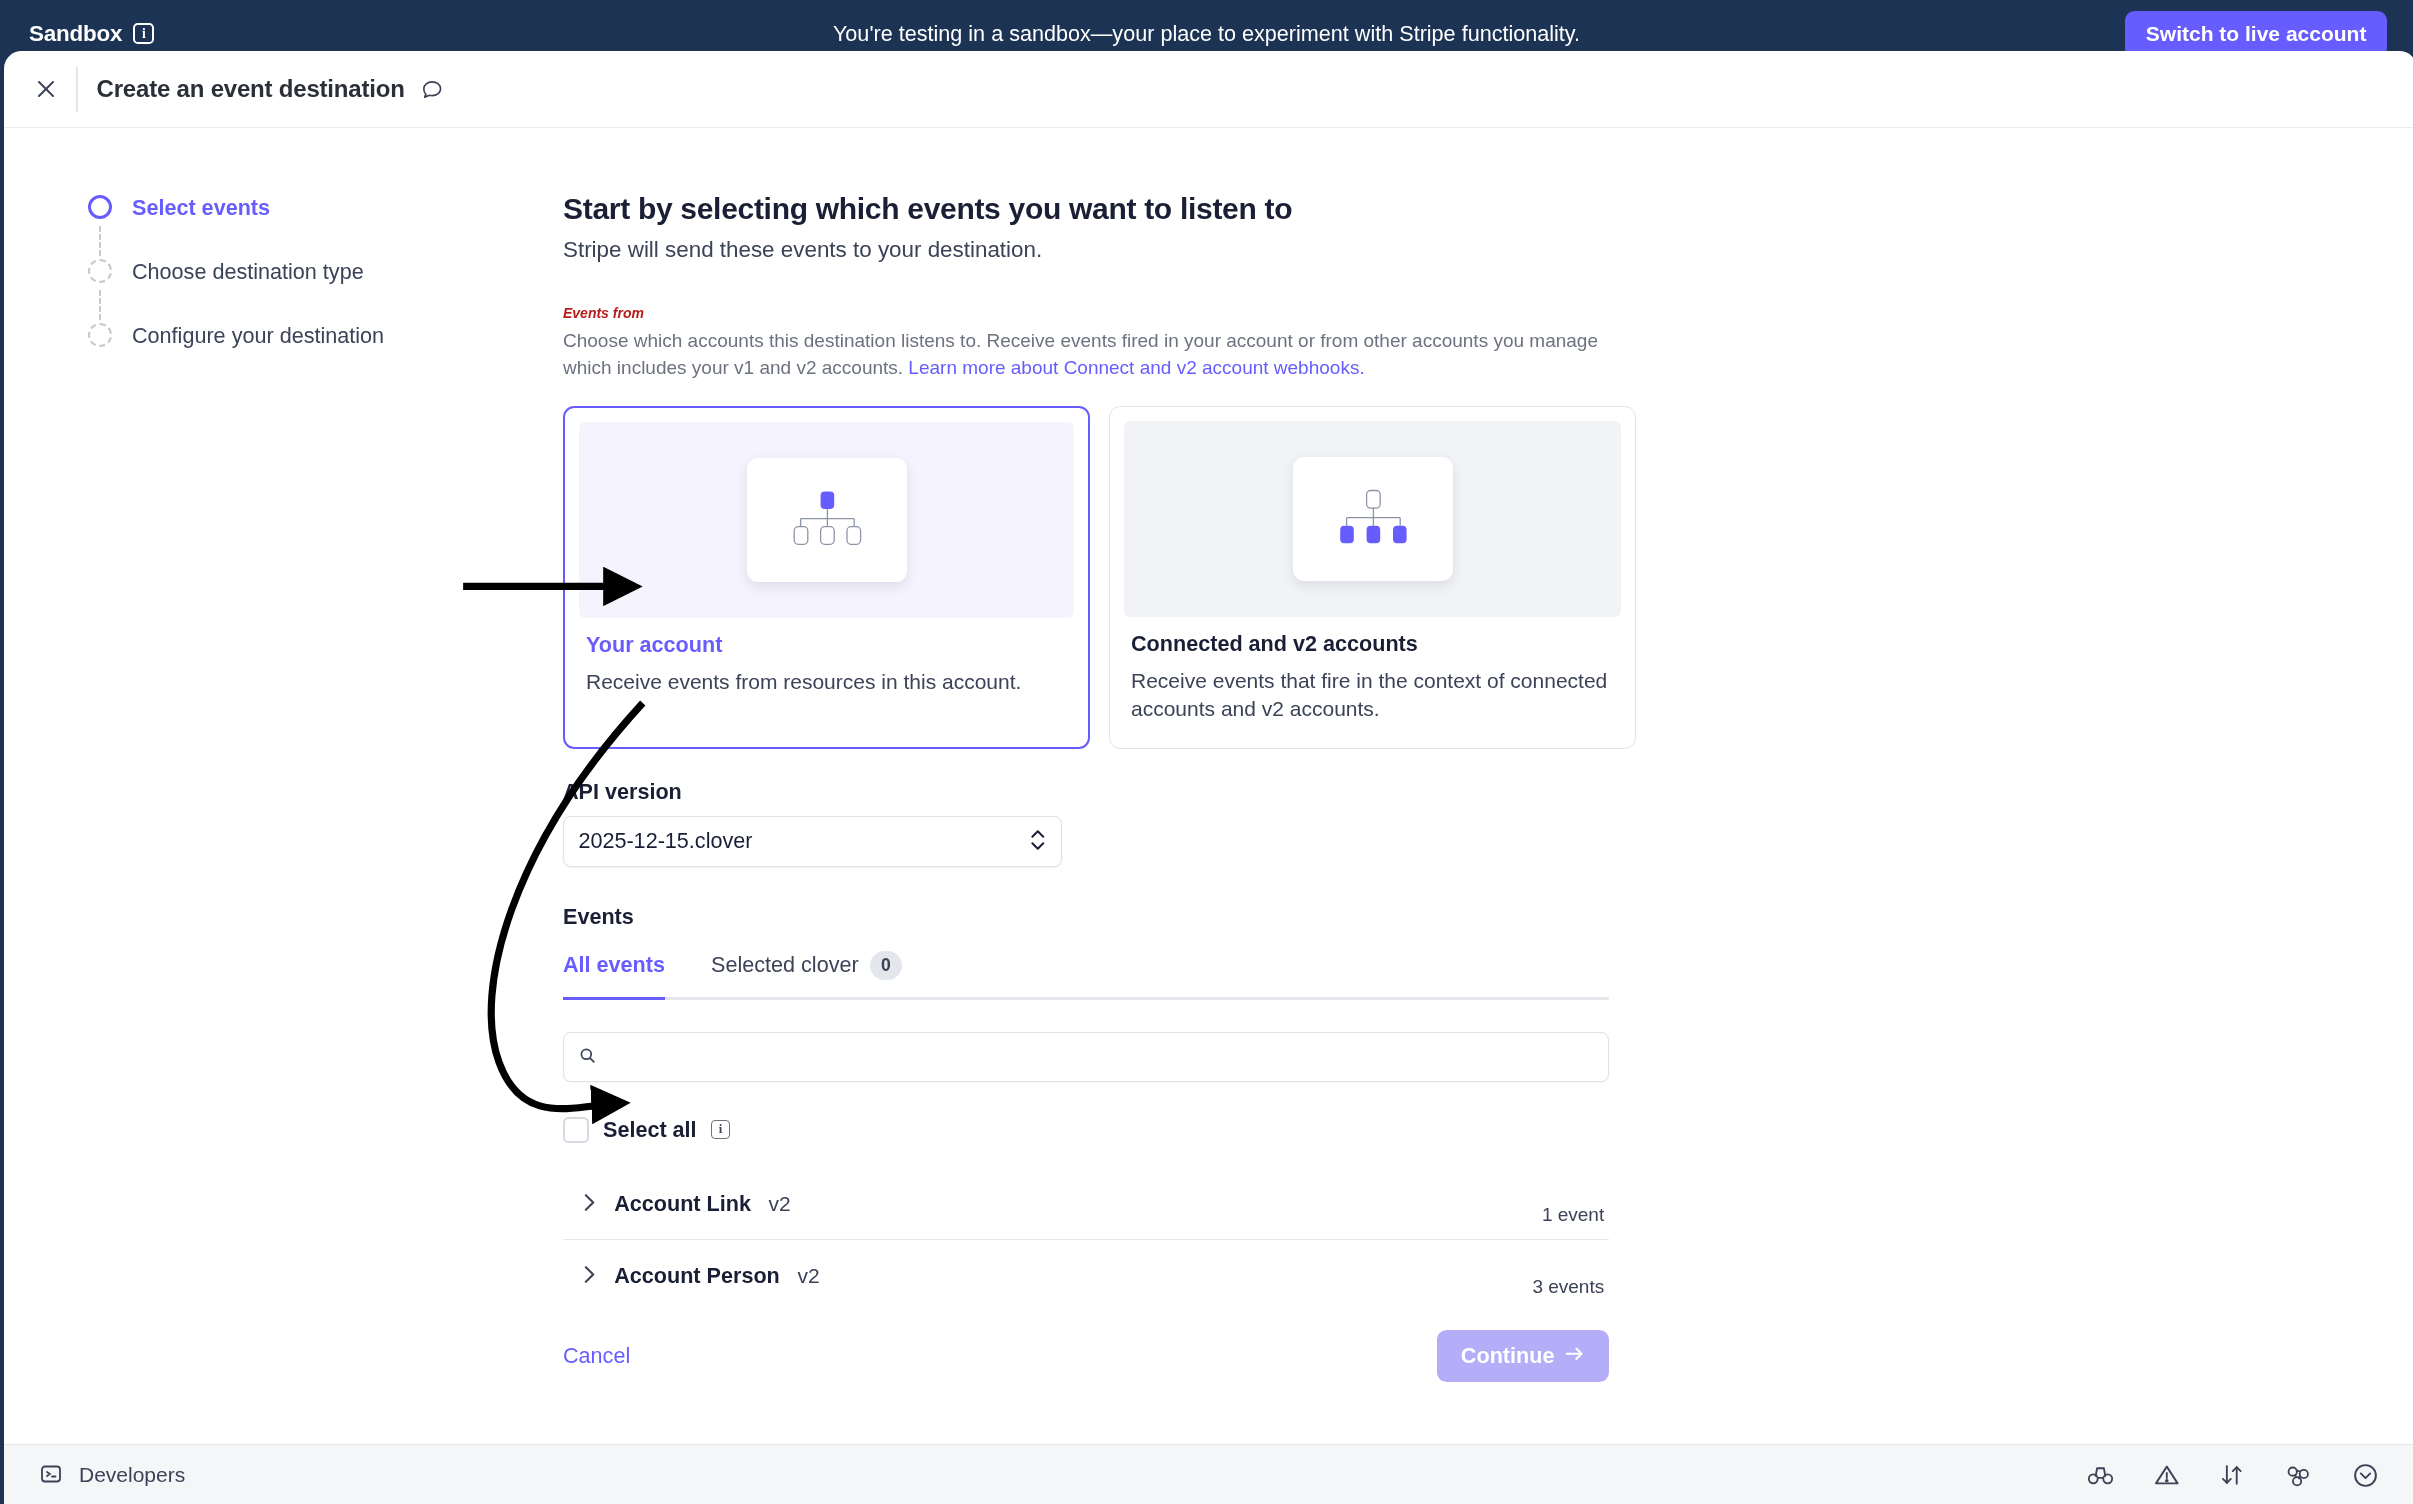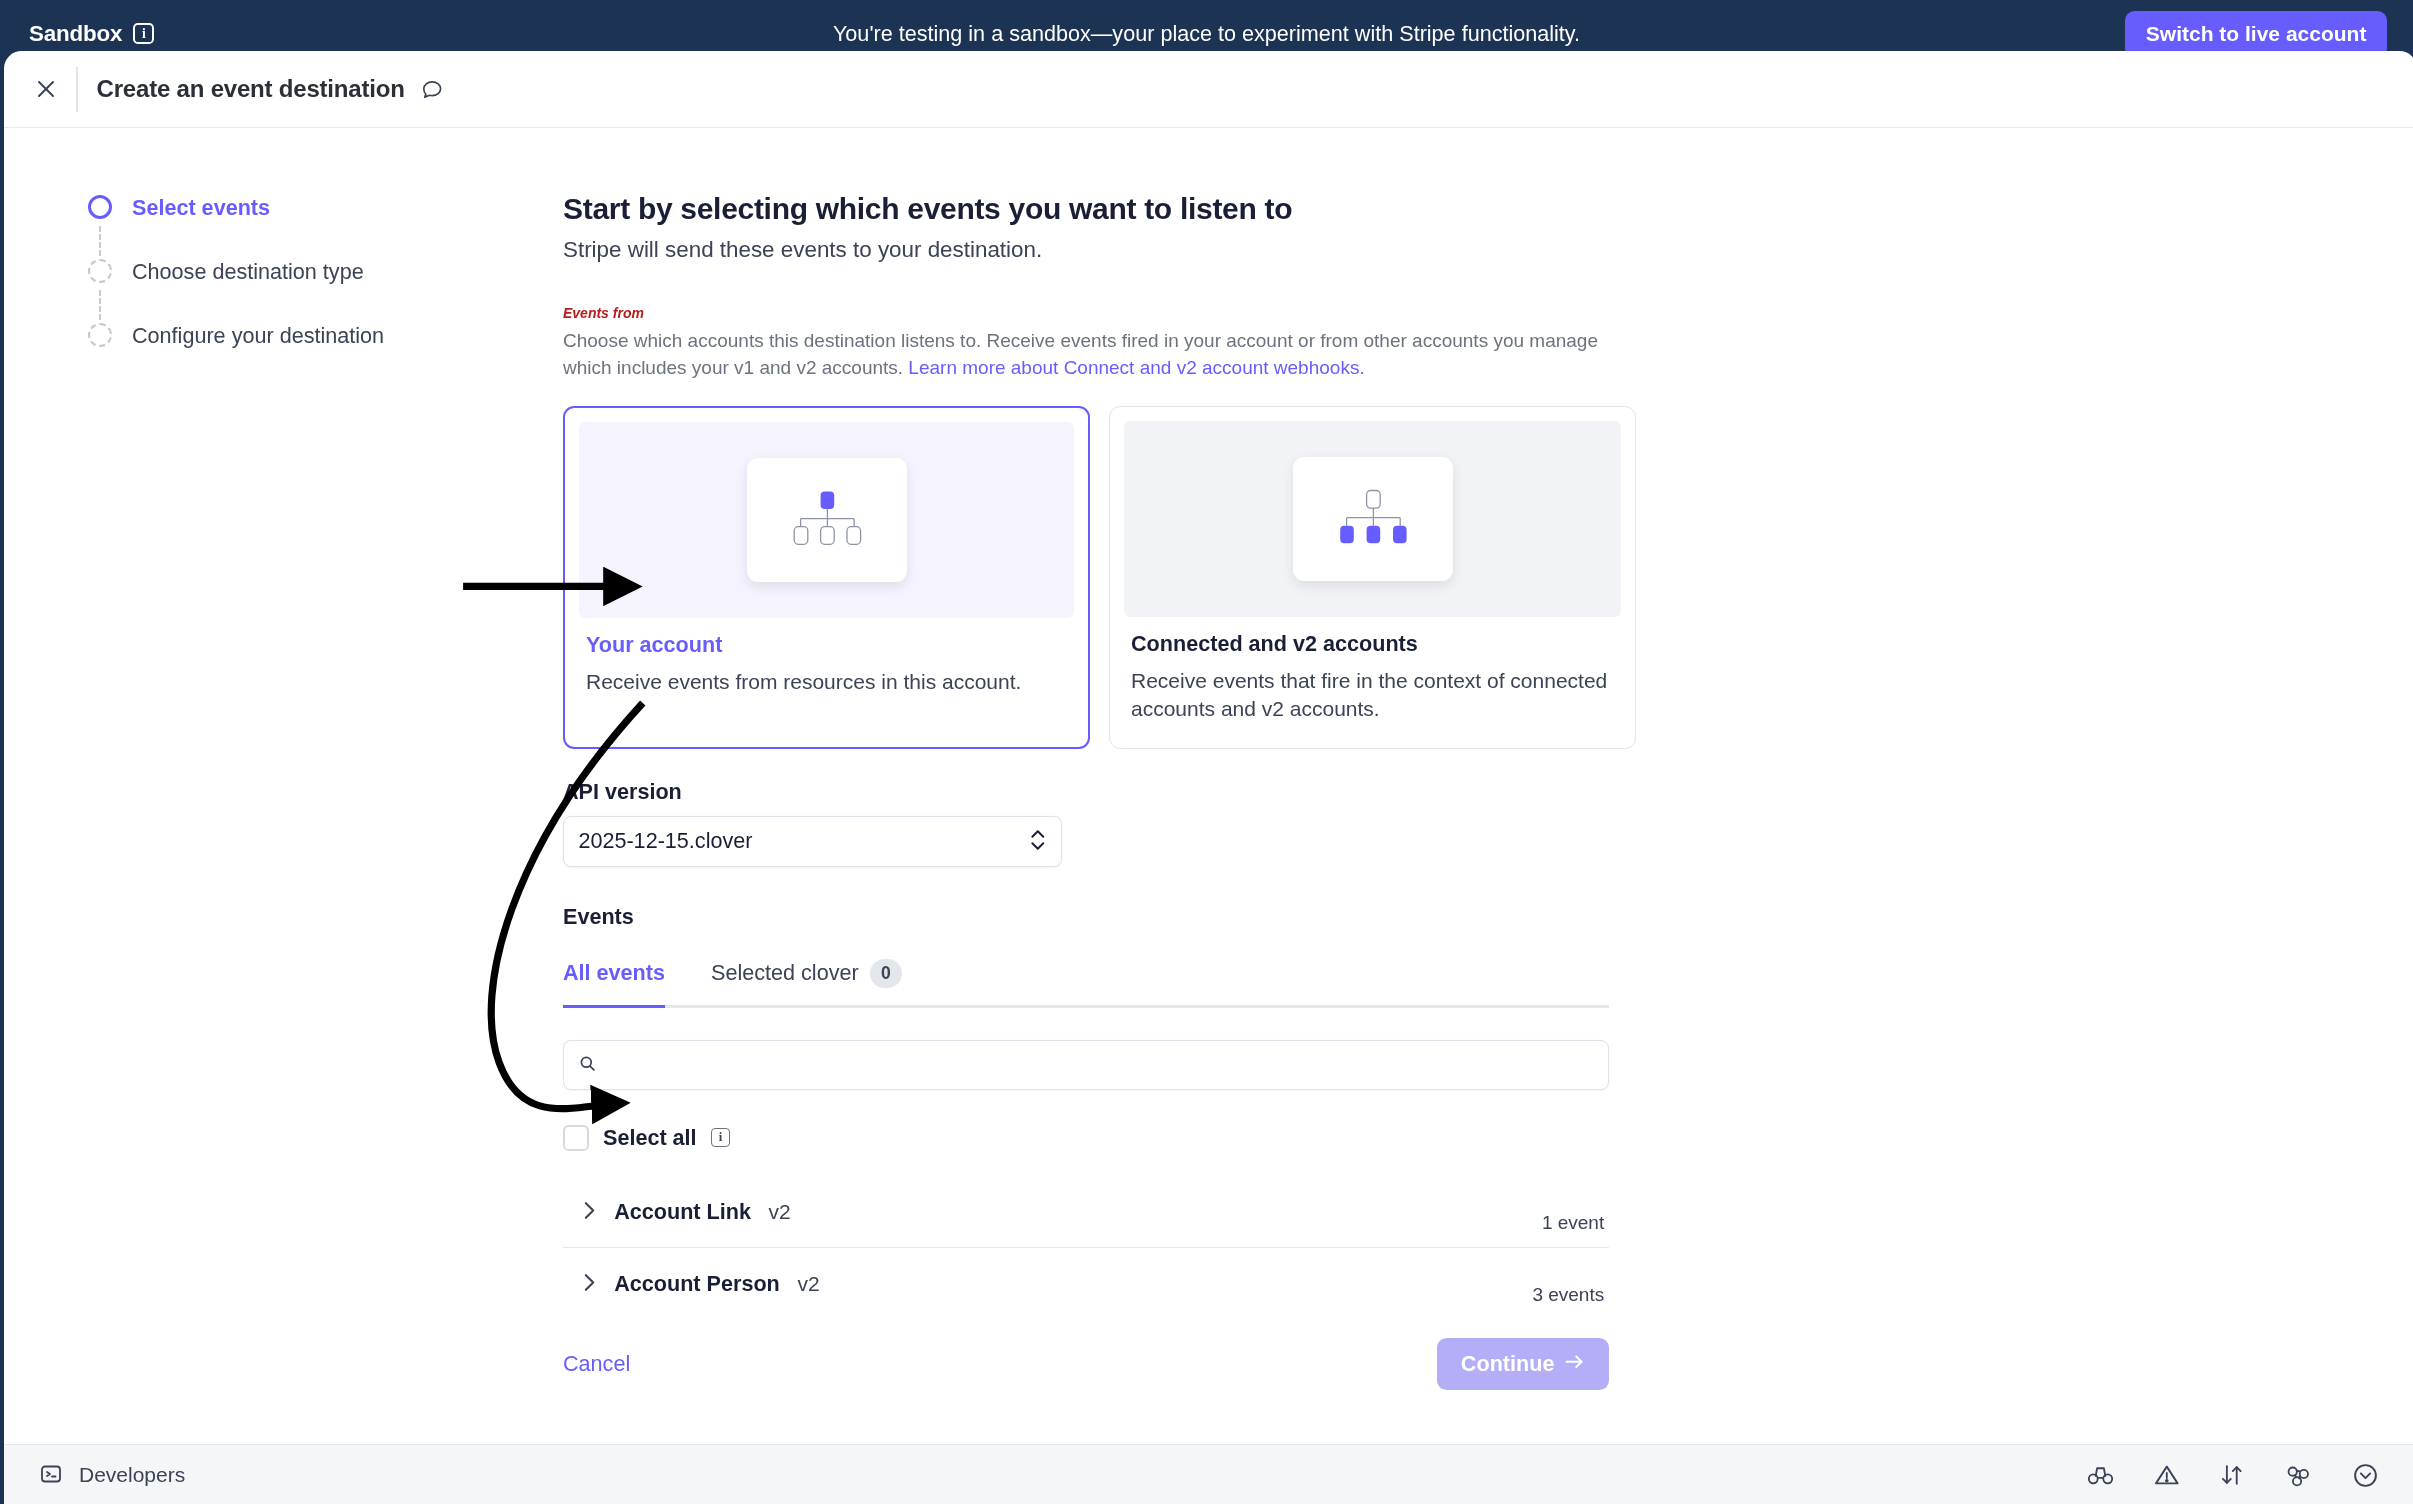--- a/index.html
+++ b/index.html
@@ -122,21 +122,21 @@
   .field-label { font-size: 21.6px; font-weight: 700; color: #1a1f36; }
   .select-box {
     margin-top: 11.2px; width: 499px; height: 51px;
     border: 1.6px solid #dfe2e8; border-radius: 8px;
     display: flex; align-items: center; justify-content: space-between;
     padding: 0 14.4px; background: #ffffff; cursor: pointer;
     box-shadow: 0 0.8px 1.6px rgba(30,35,60,0.06);
   }
   .select-value { font-size: 21.6px; color: #1a1f36; }
 
-  .tabs { display: flex; align-items: center; gap: 0; margin-top: 29px; }
+  .tabs { display: flex; align-items: center; gap: 0; margin-top: 21px; }
   .tab {
     font-size: 21.6px; color: #3c4257; padding: 0 0 17.6px 0;
     cursor: pointer; display: flex; align-items: center; gap: 11.2px;
   }
   .tab.active { color: #675dff; font-weight: 700; }
   .tab + .tab { margin-left: 46px; }
   .badge {
     background: #e3e6eb; color: #3c4257; border-radius: 798px;
     font-size: 17.6px; font-weight: 700; padding: 4px 11.2px; min-width: 30px;
     text-align: center;

